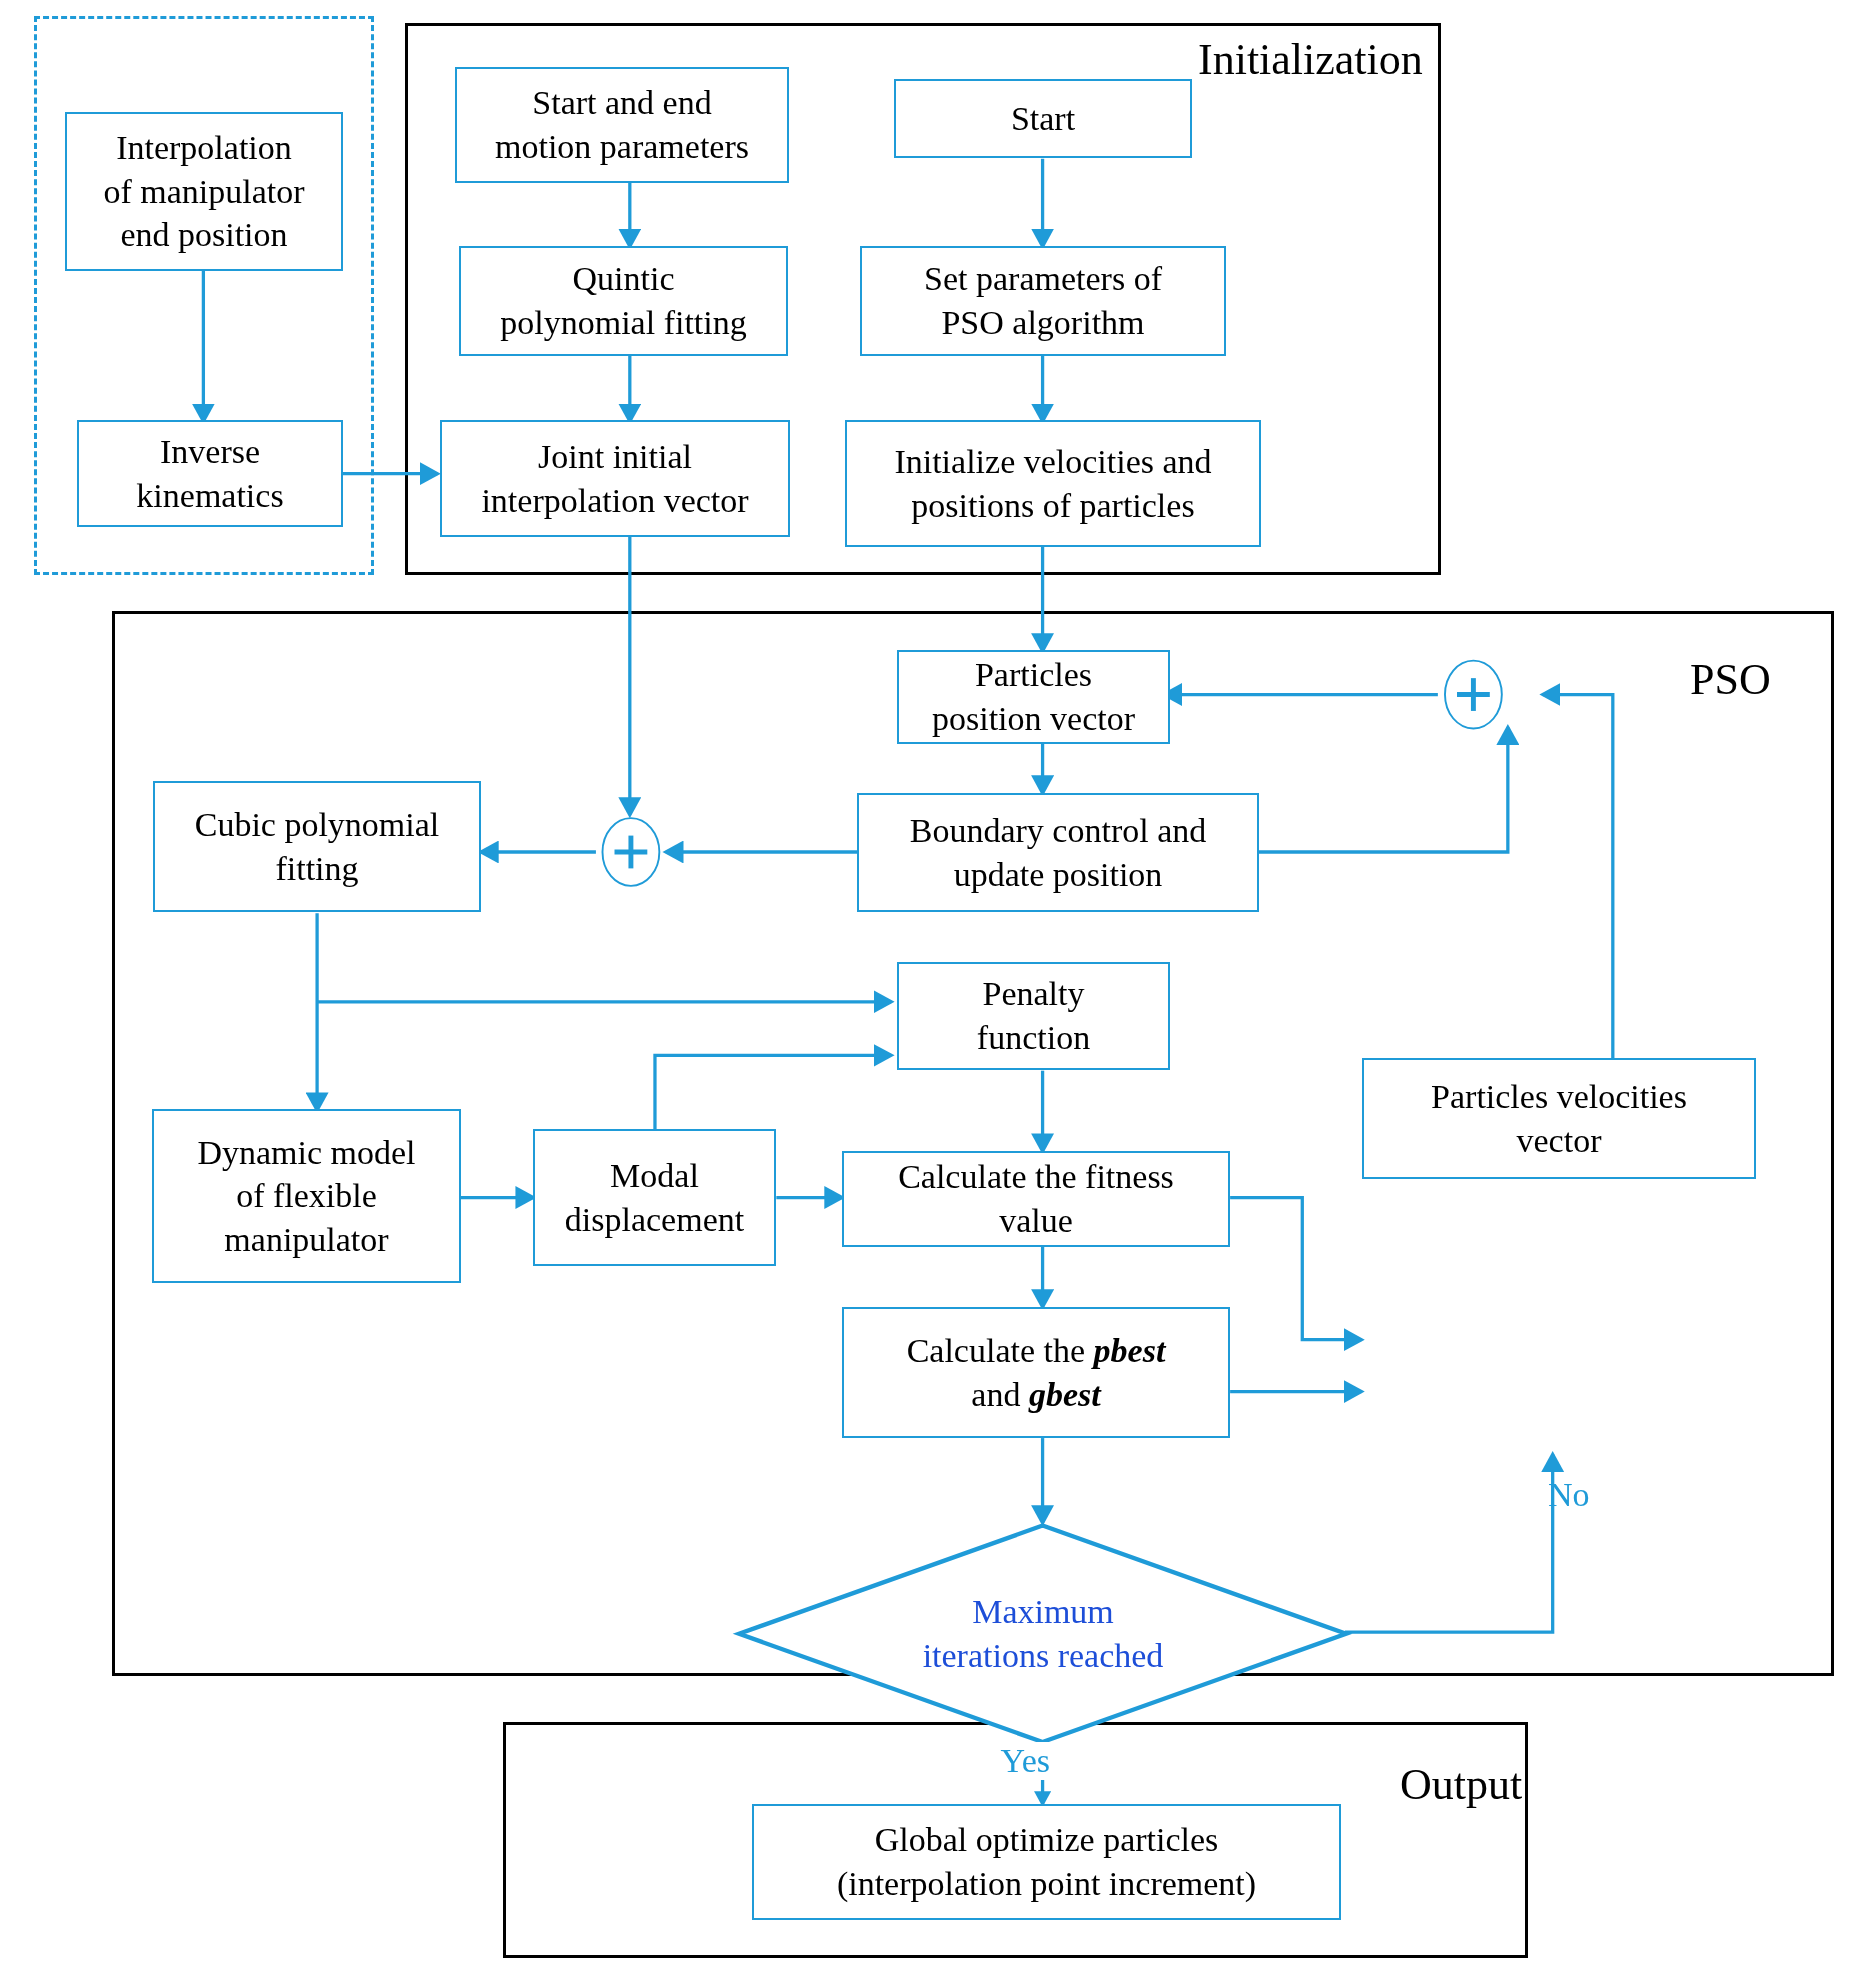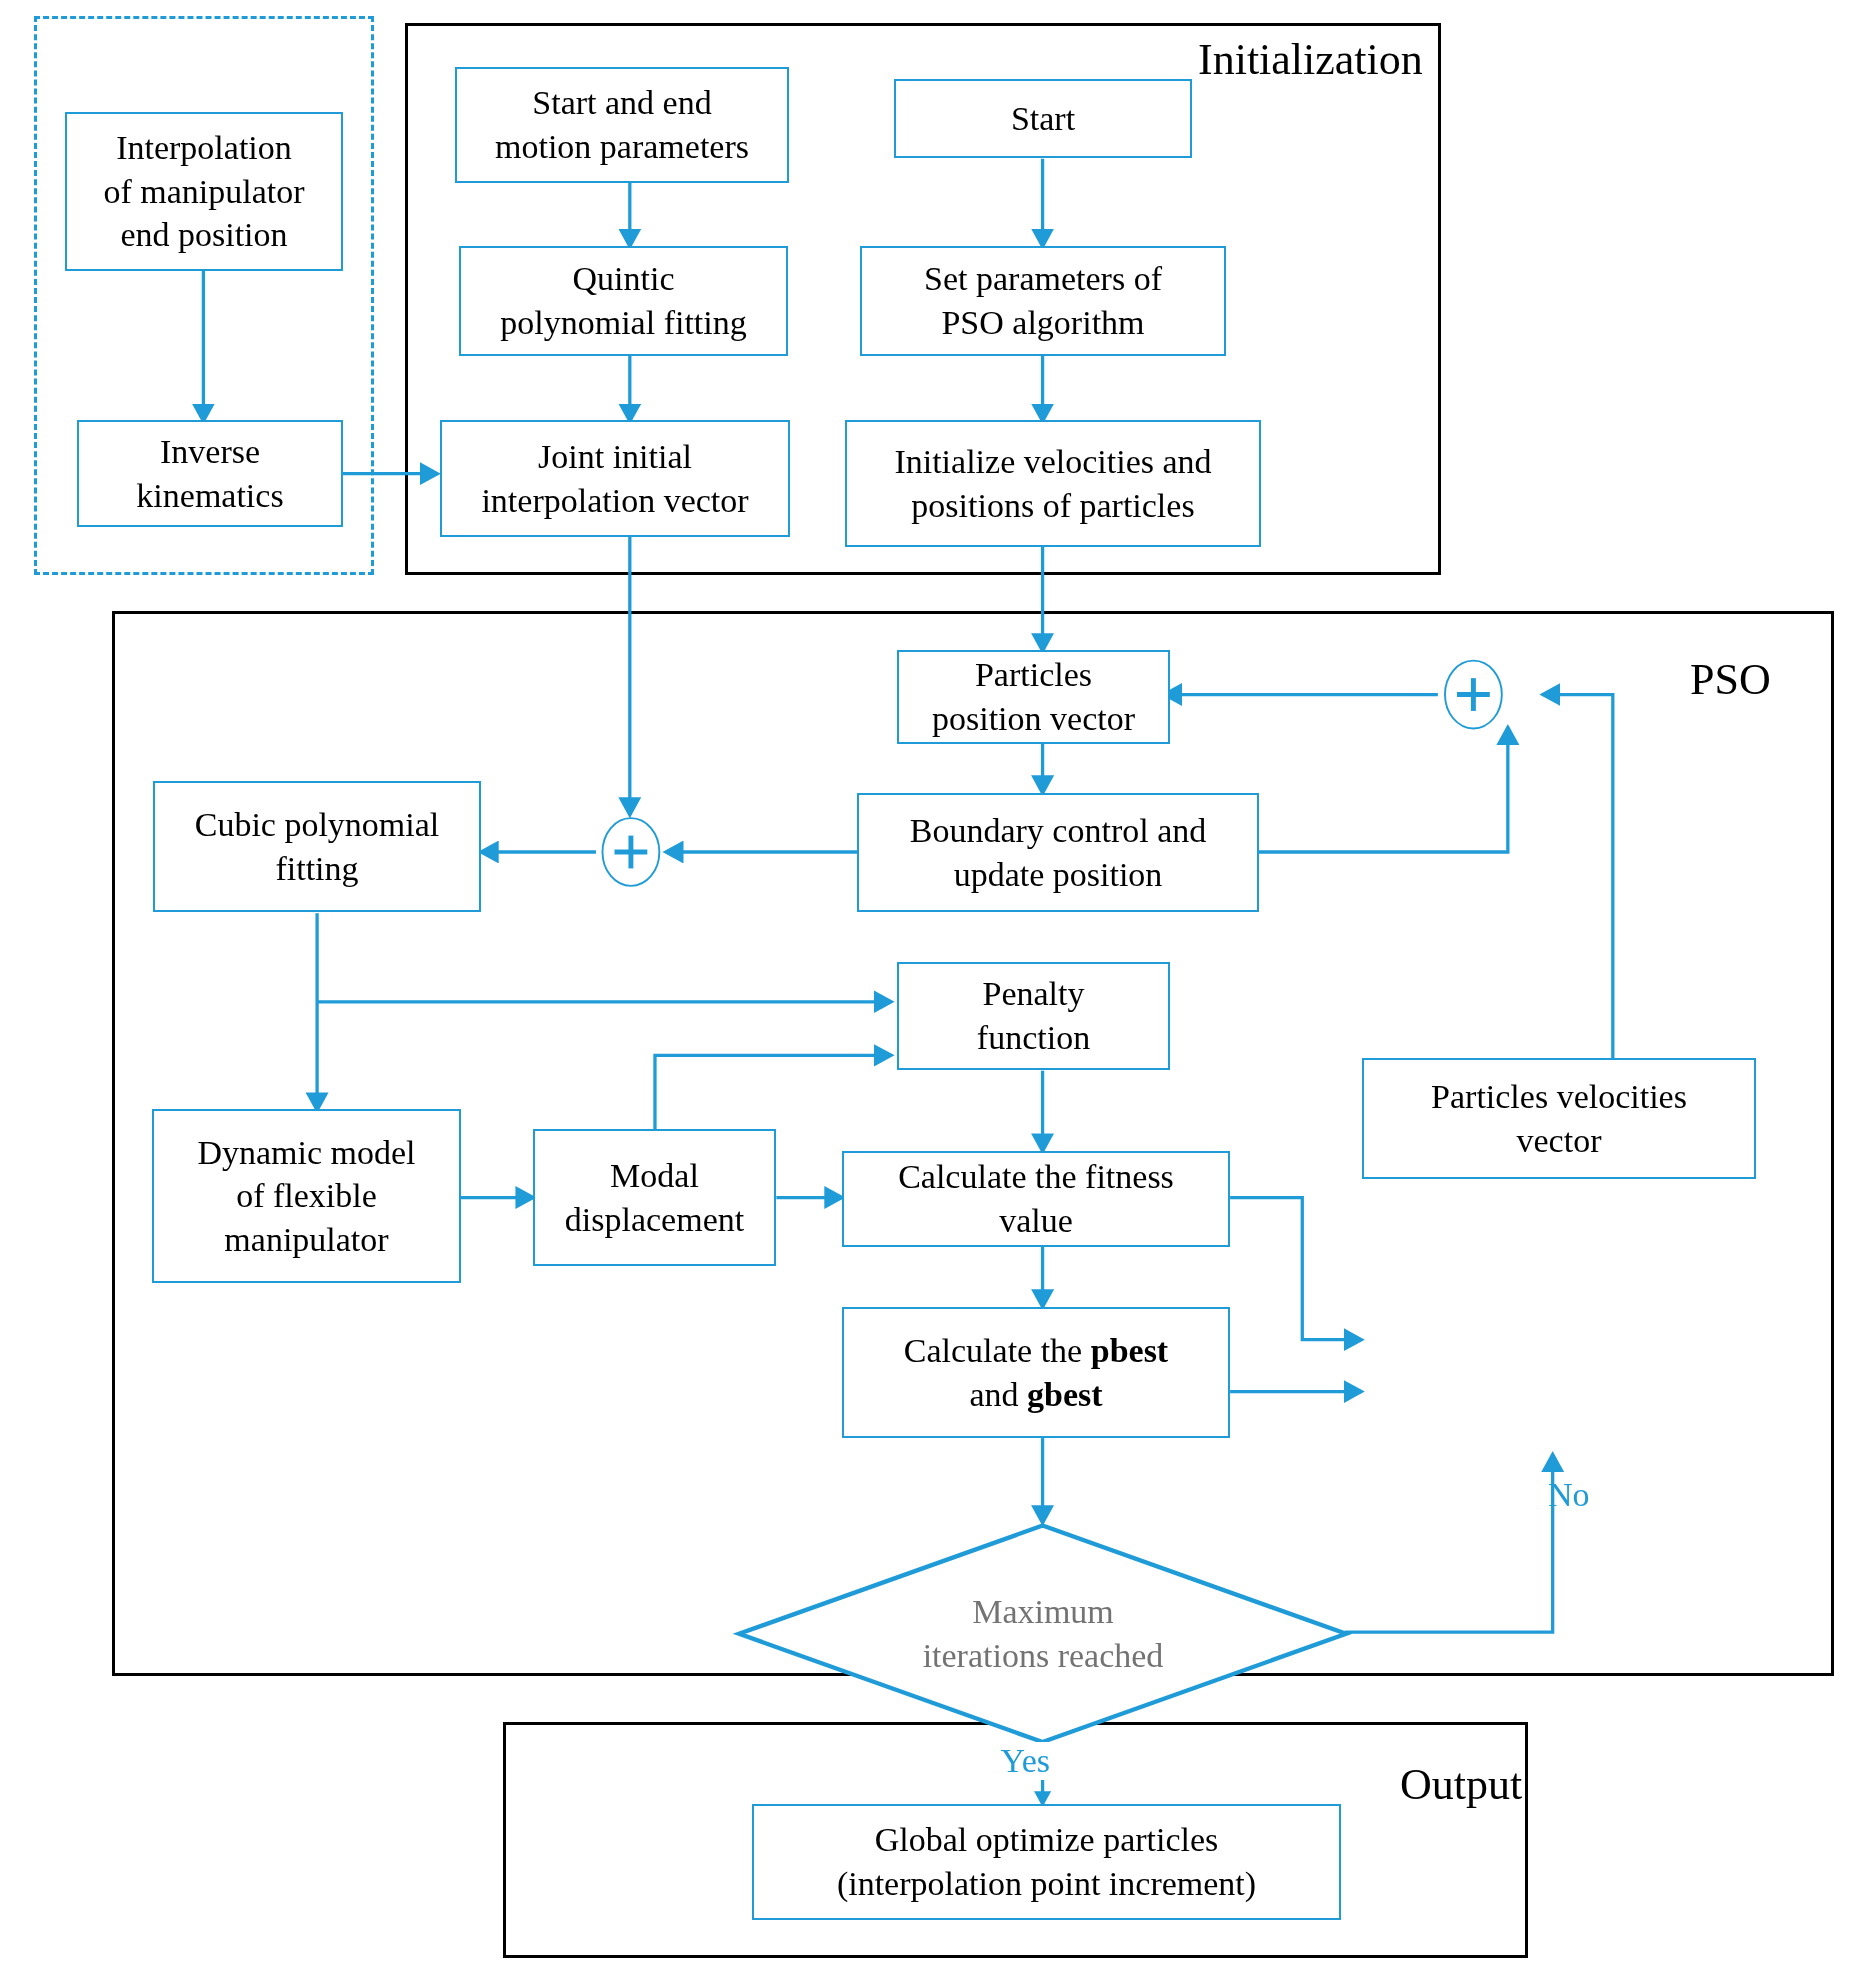--- a/index.html
+++ b/index.html
@@ -45,21 +45,21 @@
     color:#000000;
     font-size:44px;
     white-space:nowrap;
   }
   .edge-label{
     position:absolute;
     color:#1f9bd8;
     font-size:34px;
     white-space:nowrap;
   }
-  .bi{font-weight:bold;text-align:center;}
+  .bi{font-weight:bold;font-style:italic;text-align:center;}
 </style>
 </head>
 <body>
 
 <div id="stage">
 
   <div class="frame-dashed" style="left:34px;top:16.4px;width:340px;height:559px;"></div>
 
   <div class="frame" style="left:405px;top:23px;width:1036px;height:552px;"></div>
   <div class="frame-label" style="left:1198px;top:34px;">Initialization</div>
@@ -219,21 +219,21 @@
   <div class="node" style="left:1362px;top:1058px;width:394px;height:121px;">
     <span>Particles velocities<br>vector</span>
   </div>
 
 
   <svg class="layer" viewBox="0 0 3382 3630" xmlns="http://www.w3.org/2000/svg" style="pointer-events:none;">
     <polygon points="1907,2790 2462,2988 1907,3186 1352,2988" fill="#ffffff" stroke="#1f9bd8" stroke-width="8"></polygon>
   </svg>
   <div style="position:absolute;left:849px;top:1570px;width:388px;height:127px;
               display:flex;align-items:center;justify-content:center;text-align:center;
-              font-size:34px;line-height:1.28;color:#737373;">
+              font-size:34px;line-height:1.28;color:#1d4ed8;">
     <span style="display:block;width:100%;">Maximum<br>iterations reached</span>
   </div>
 
   <div class="node" style="left:752px;top:1804px;width:589px;height:116px;">
     <span>Global optimize particles<br>(interpolation point increment)</span>
   </div>
 
   <div class="edge-label" style="left:1517px;top:1476px;margin-left:31px;">No</div>
 
   <div class="edge-label" style="left:995px;top:1742px;background:#ffffff;padding:0 5.5px;">Yes</div>

